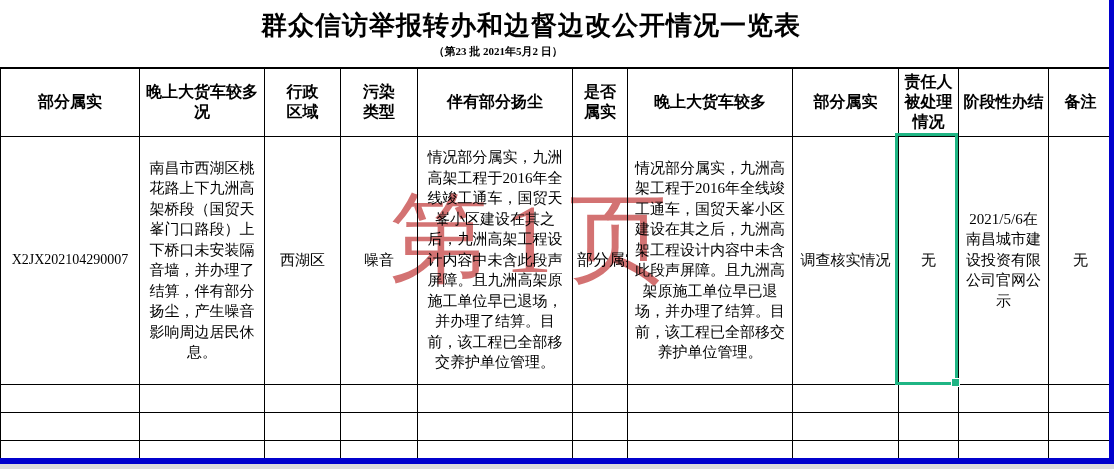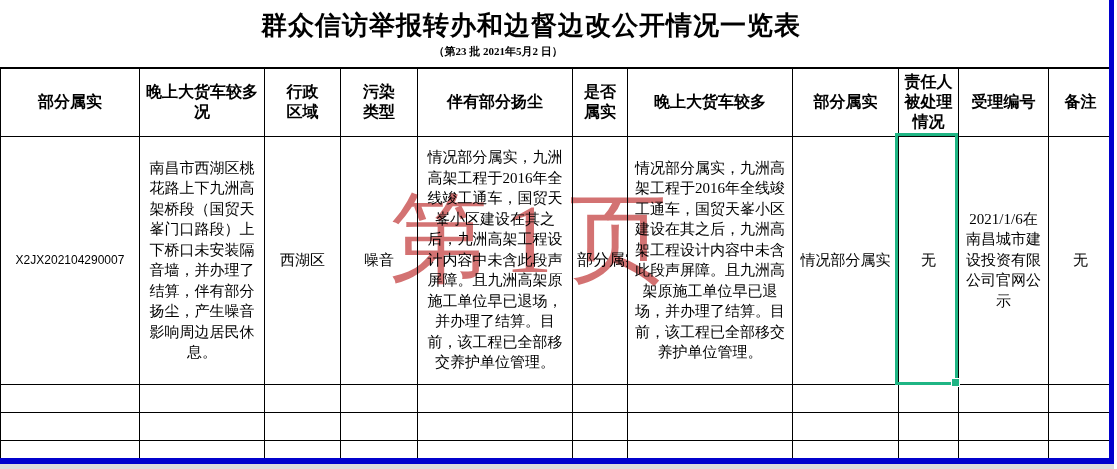--- a/index.html
+++ b/index.html
@@ -17,21 +17,21 @@
   table.grid{position:absolute;left:0;top:67px;width:1112px;border-collapse:collapse;
              table-layout:fixed;z-index:2;background:transparent;
              border-top:2px solid #000;}
   .grid th,.grid td{border:1px solid #000;overflow:hidden;}
   .grid th{font-weight:bold;font-size:16px;line-height:20px;white-space:pre-line;
            text-align:center;vertical-align:middle;padding:0 2px;}
   tr.head{height:68px;}
   tr.data{height:248px;}
   .grid td{font-size:15px;line-height:20.5px;text-align:center;vertical-align:middle;
            padding:0 3px;}
-  td.mono{font-family:Liberation Sans, sans-serif;font-size:12px;letter-spacing:0;}
+  td.mono{font-family:Liberation Serif, serif;font-size:14px;letter-spacing:0;}
   td.tight{padding:4px;font-size:16px;white-space:nowrap;}
   tr.empty1,tr.empty2{height:28px;}
   tr.empty3{height:25px;}
   
   .selection{position:absolute;left:895px;top:133px;width:63px;height:252px;
              box-sizing:border-box;border:3px solid #1fb584;z-index:5;}
   .fill-handle{position:absolute;right:-5px;bottom:-5px;width:7px;height:7px;
                background:#1fb584;border:1px solid #fff;}
   
   .pb-v{position:absolute;left:1109px;top:0;width:5px;height:464px;background:#0101cd;z-index:6;}
@@ -72,34 +72,34 @@
       <th>污染
 类型</th>
       <th>伴有部分扬尘</th>
       <th>是否
 属实</th>
       <th>晚上大货车较多</th>
       <th>部分属实</th>
       <th>责任人
 被处理
 情况</th>
-      <th>受理编号</th>
+      <th>阶段性办结</th>
       <th>备注</th>
     </tr>
     <tr class="data">
       <td class="mono">X2JX202104290007</td>
       <td>南昌市西湖区桃花路上下九洲高架桥段（国贸天峯门口路段）上下桥口未安装隔音墙，并办理了结算，伴有部分扬尘，产生噪音影响周边居民休息。</td>
       <td>西湖区</td>
       <td>噪音</td>
       <td>情况部分属实，九洲高架工程于2016年全线竣工通车，国贸天峯小区建设在其之后，九洲高架工程设计内容中未含此段声屏障。且九洲高架原施工单位早已退场，并办理了结算。目前，该工程已全部移交养护单位管理。</td>
       <td class="tight">部分属实</td>
       <td>情况部分属实，九洲高架工程于2016年全线竣工通车，国贸天峯小区建设在其之后，九洲高架工程设计内容中未含此段声屏障。且九洲高架原施工单位早已退场，并办理了结算。目前，该工程已全部移交养护单位管理。</td>
-      <td>情况部分属实</td>
+      <td>调查核实情况</td>
       <td>无</td>
-      <td>2021/1/6在南昌城市建设投资有限公司官网公示</td>
+      <td>2021/5/6在南昌城市建设投资有限公司官网公示</td>
       <td>无</td>
     </tr>
     <tr class="empty1">
       <td></td>
           <td></td>
           <td></td>
           <td></td>
           <td></td>
           <td></td>
           <td></td>

